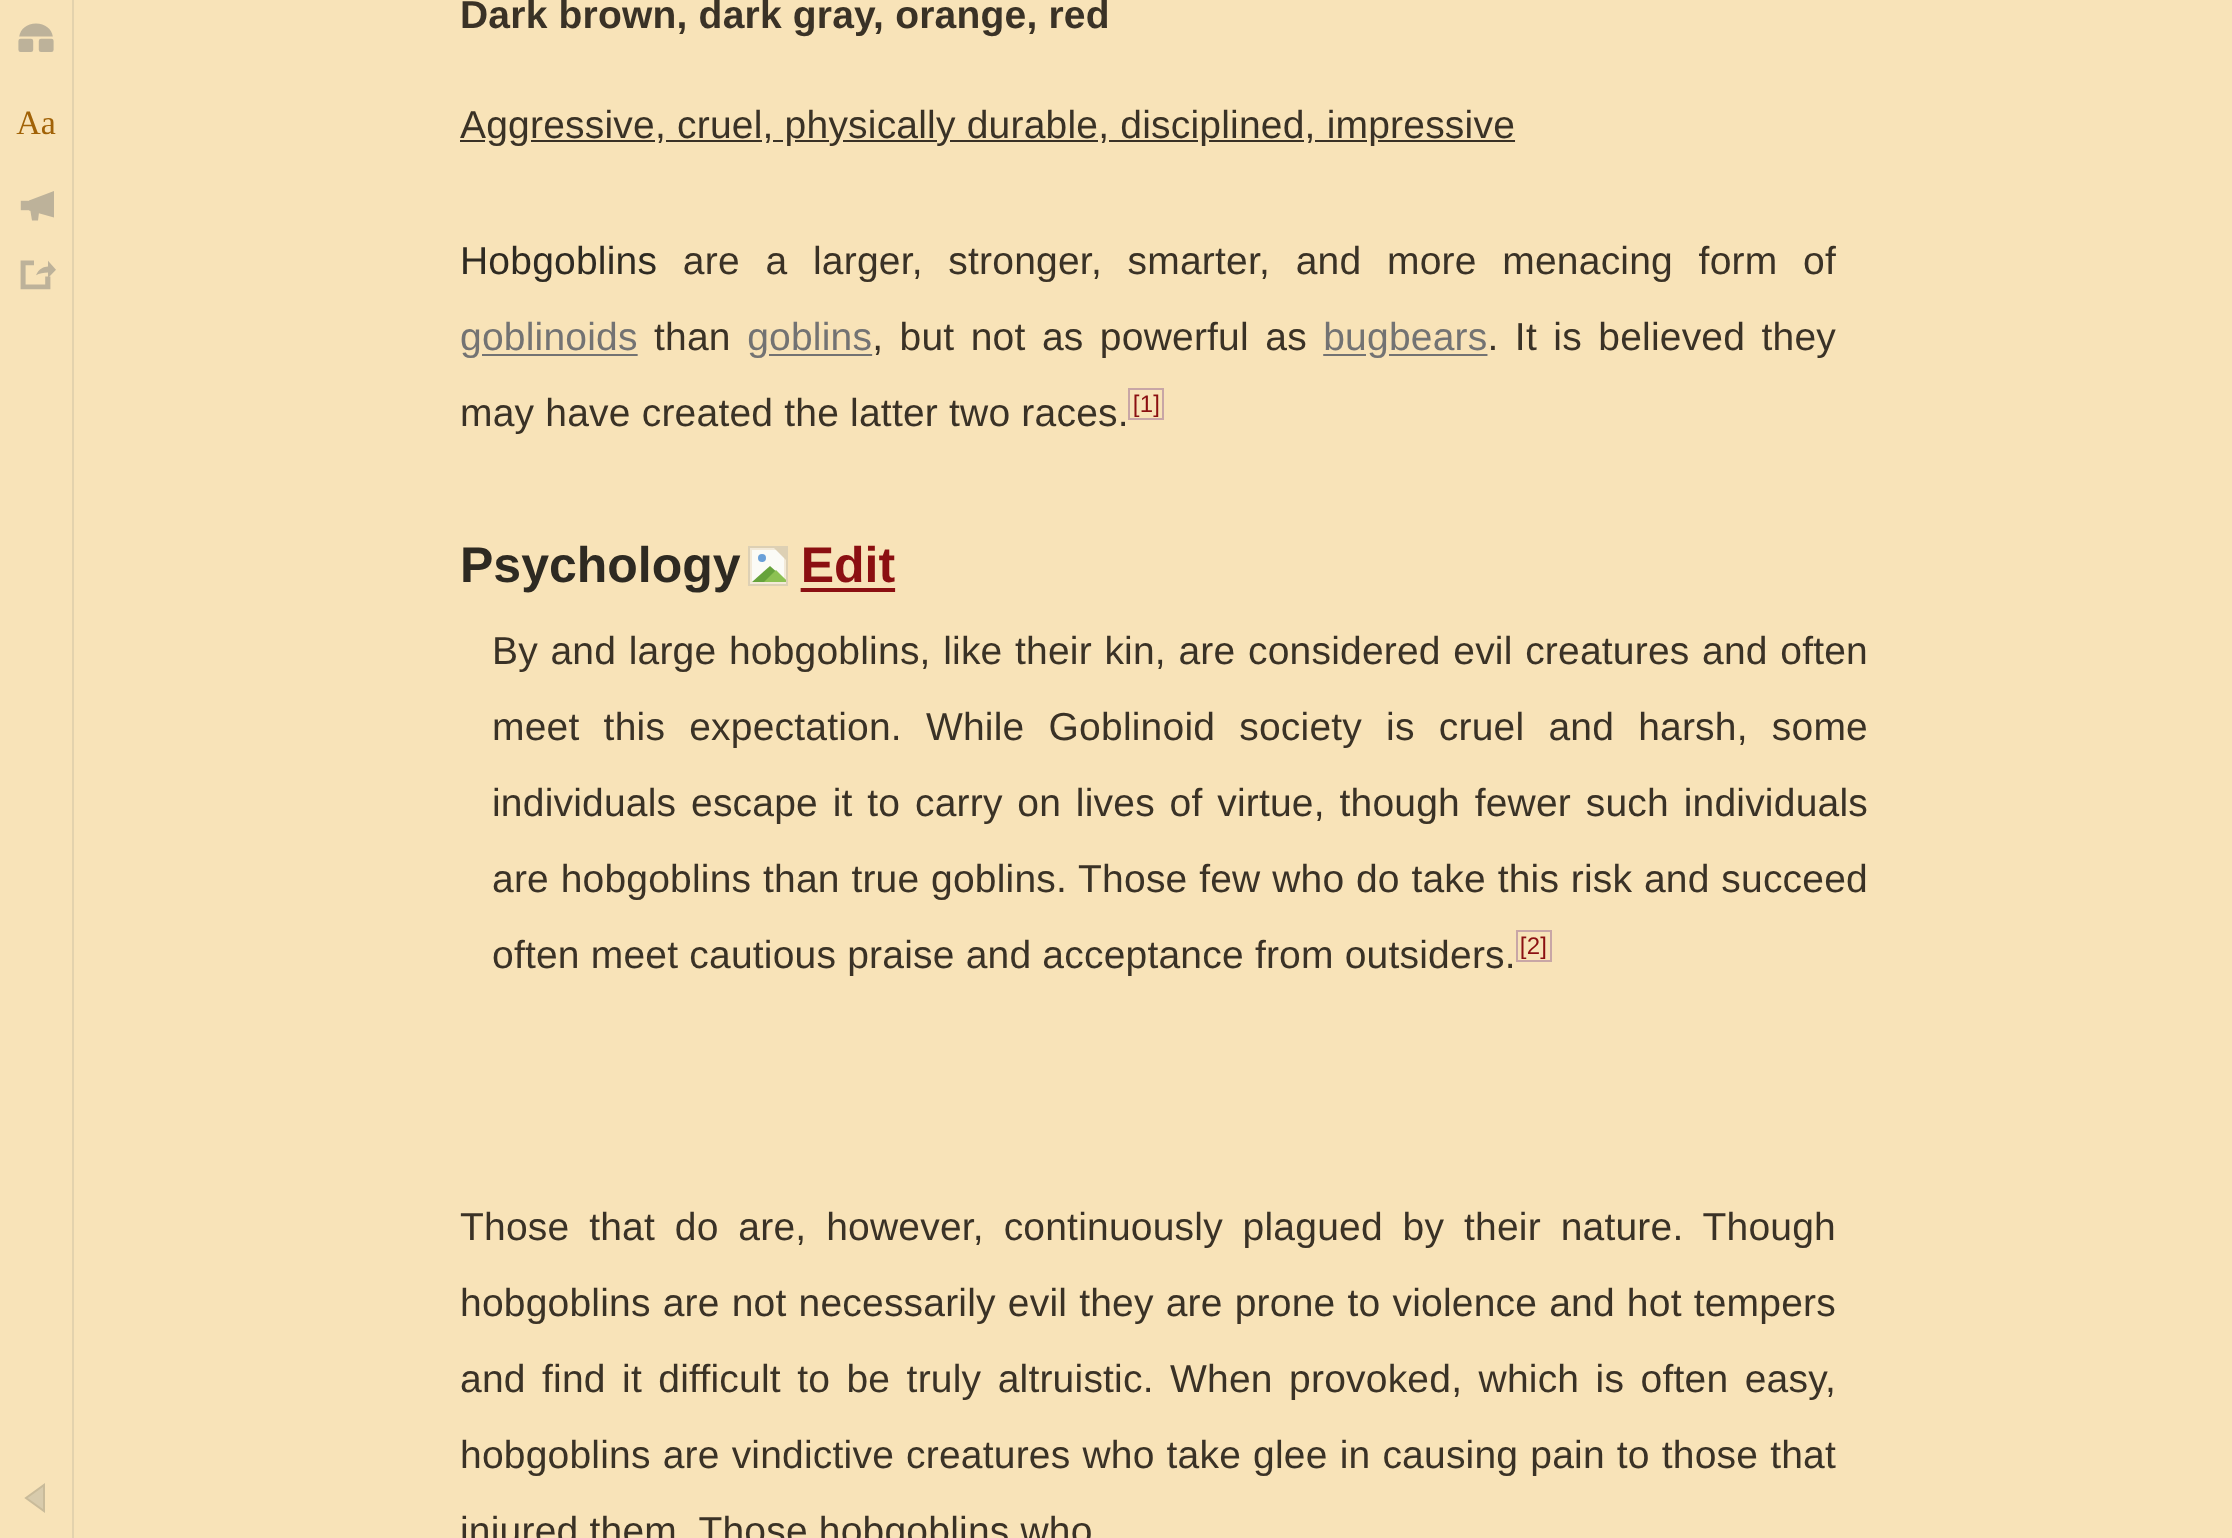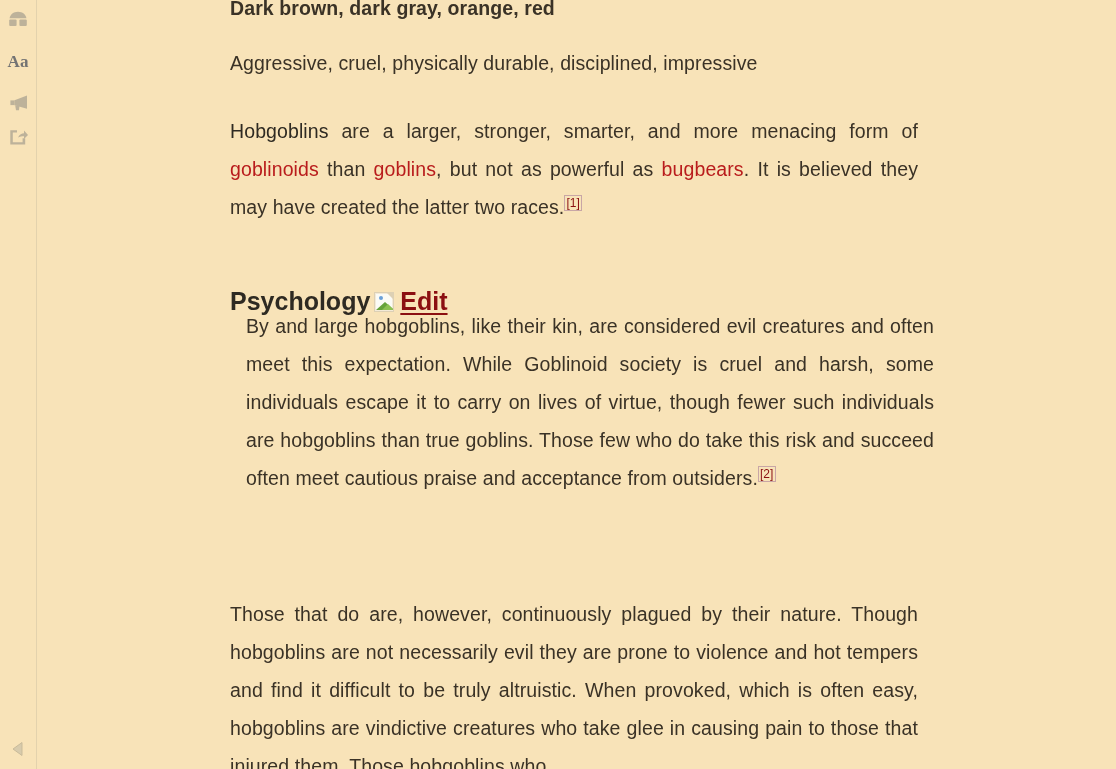--- a/index.html
+++ b/index.html
@@ -41,22 +41,22 @@
     height: 34px;
     display: flex;
     align-items: center;
     justify-content: center;
     cursor: pointer;
   }
   .side-btn svg { display: block; }
   .side-btn .glyph {
     font-family: "Liberation Serif", serif;
     font-size: 17px;
-    font-weight: bold;
-    color: #737373;
+    font-weight: normal;
+    color: #a16207;
     letter-spacing: 0px;
     line-height: 1;
   }
   #btn-reader   { top: 2px; }
   #btn-font     { top: 44px; }
   #btn-narrate  { top: 86px; }
   #btn-share    { top: 120px; }
   #btn-collapse { top: 732px; }
 
   
@@ -80,20 +80,21 @@
     top: -11px;
     width: 688px;
     font-weight: bold;
   }
   .p-traits {
     position: absolute;
     left: 0;
     top: 44px;
     width: 688px;
     text-align: left;
+    text-decoration: underline;
   }
   .p-intro {
     position: absolute;
     left: 0;
     top: 112px;
     width: 688px;
   }
   .p-psy-1 {
     position: absolute;
     left: 16px;
@@ -103,32 +104,33 @@
   .p-psy-2 {
     position: absolute;
     left: 0;
     top: 595px;
     width: 688px;
   }
 
   h2.section-heading {
     position: absolute;
     left: 0;
-    top: 284px;
+    top: 266px;
     margin: 0;
     font-size: 25px;
     font-weight: bold;
     color: #2e2a22;
     line-height: 34px;
     white-space: nowrap;
     text-align: right;
   }
 
   .wikilink {
-    color: #b91c1c;
+    color: #737373;
+    text-decoration: underline;
     text-underline-offset: 2px;
     cursor: pointer;
   }
   .edit-link {
     color: #8b0f11;
     text-decoration: underline;
     text-underline-offset: 3px;
     font-size: 25px;
     font-weight: bold;
     cursor: pointer;

